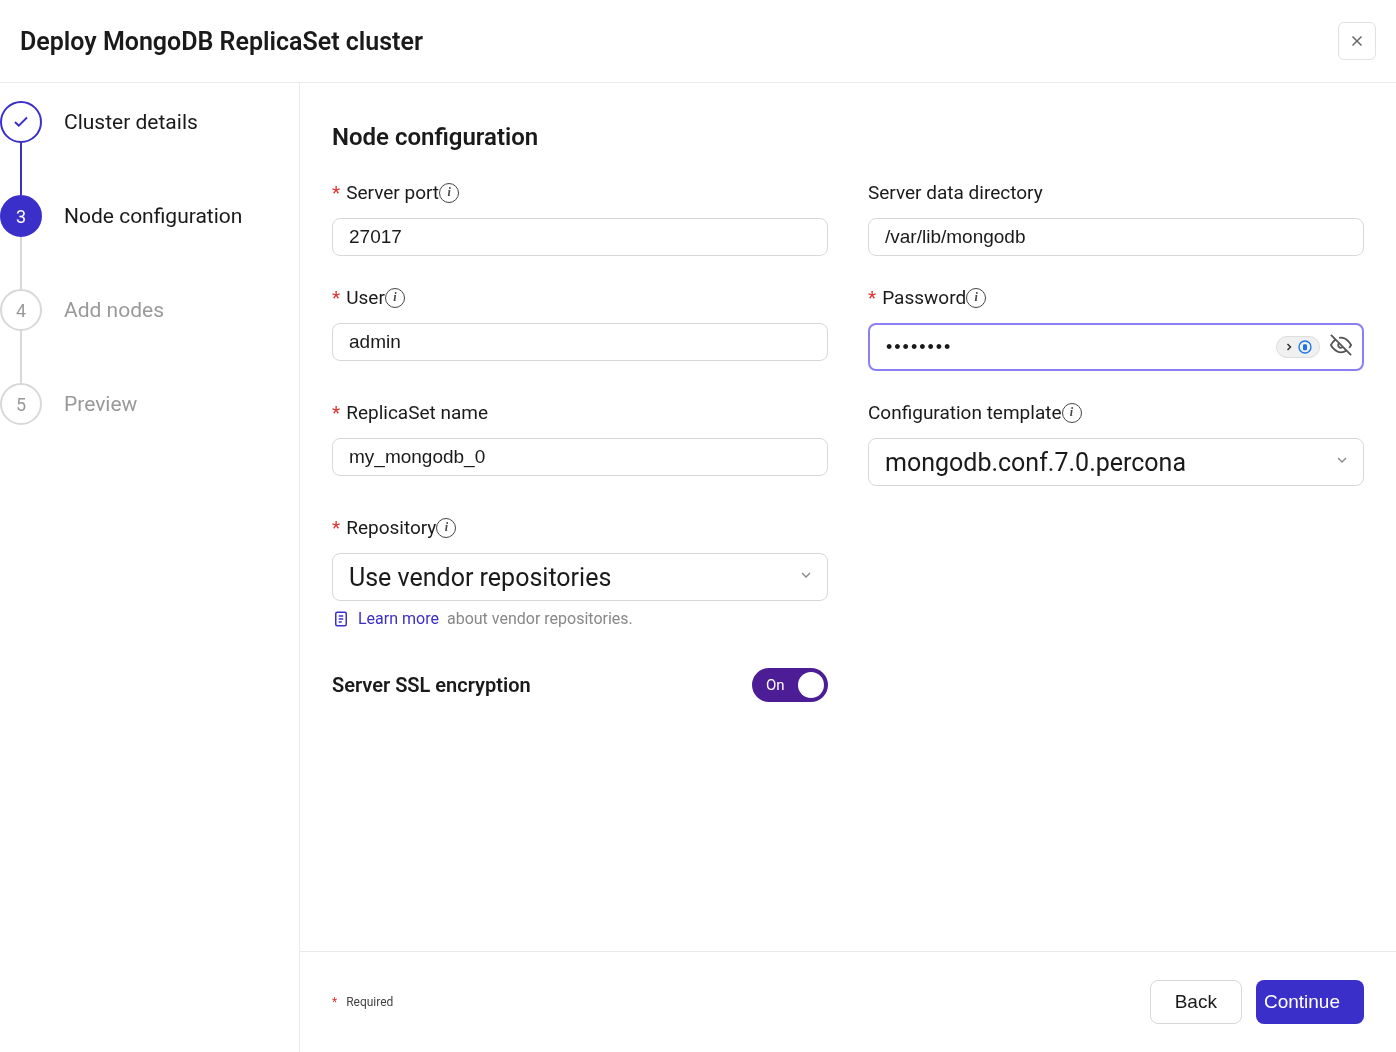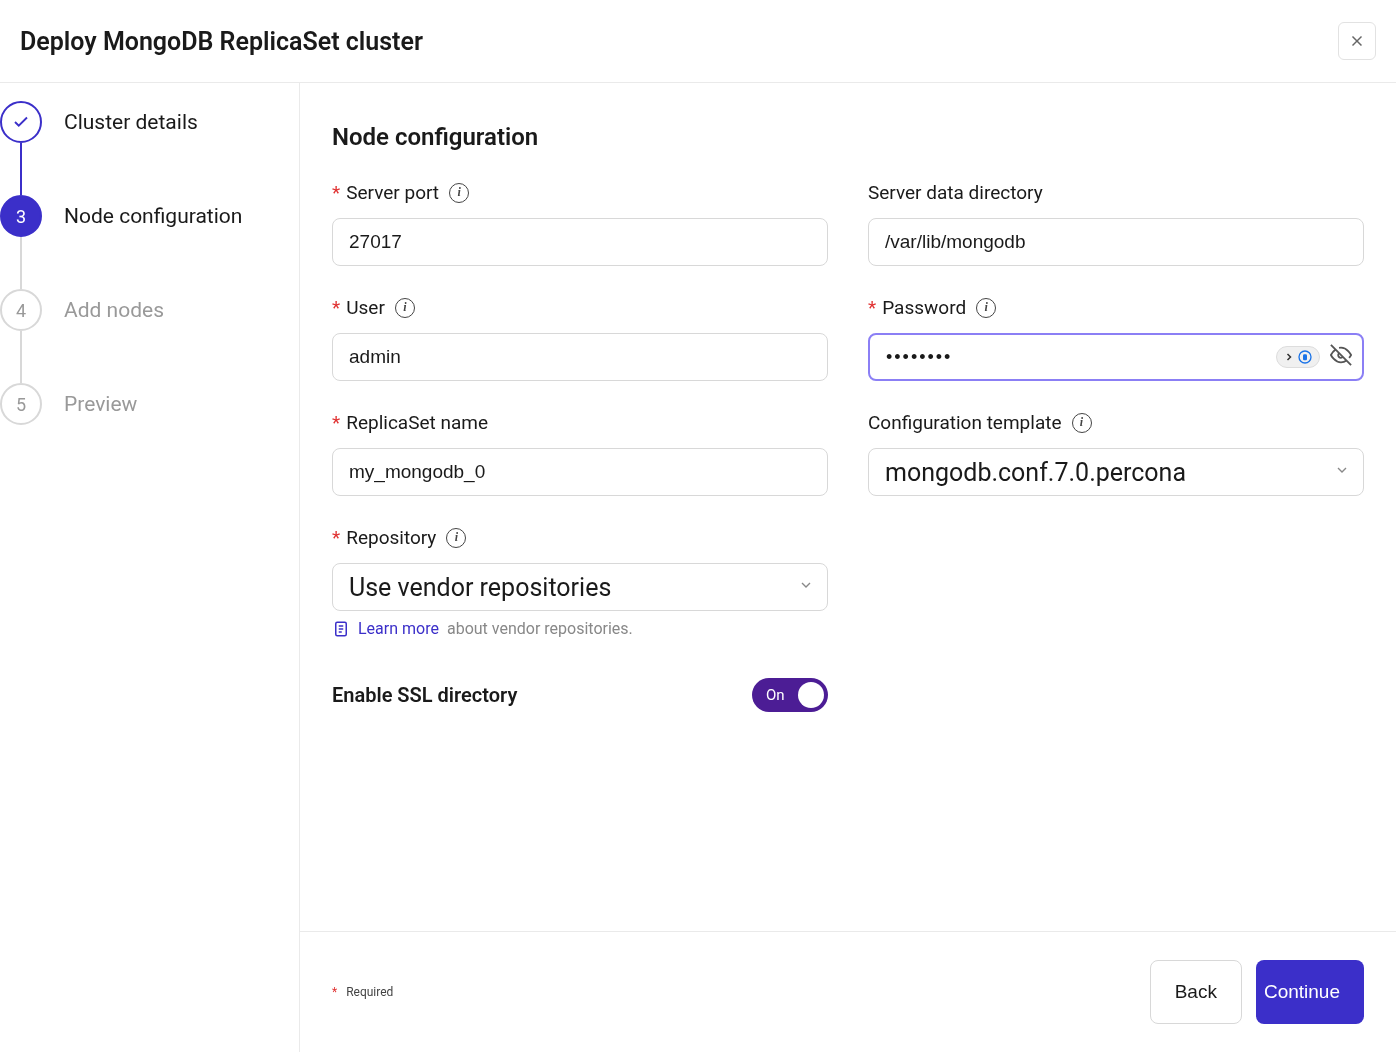--- a/index.html
+++ b/index.html
@@ -146,42 +146,41 @@
     }
     .form-field {
       display: flex;
       flex-direction: column;
     }
     .field-label {
       font-size: 19px;
       margin-bottom: 14px;
       display: flex;
       align-items: center;
-      gap: 10px;
     }
     .required-star {
       color: #e03131;
       margin-right: 6px;
     }
     .info-icon {
       width: 20px;
       height: 20px;
       border: 1.5px solid #444;
       border-radius: 50%;
       display: inline-flex;
       align-items: center;
       justify-content: center;
       font-size: 12px;
       font-weight: 600;
       font-style: italic;
       font-family: Georgia, serif;
       color: #444;
     }
     .text-input {
-      height: 48px;
+      height: 38px;
       border: 1px solid #d8d8d8;
       border-radius: 8px;
       padding: 16px 16px;
       font-size: 19px;
       color: #1a1a1a;
       background: #fff;
     }
     .select-wrap {
       position: relative;
     }
@@ -305,21 +304,21 @@
     }
     .required-note {
       font-size: 12px;
       color: #444;
     }
     .footer-buttons {
       display: flex;
       gap: 14px;
     }
     .btn {
-      height: 64px;
+      height: 44px;
       padding: 0 24px;
       border-radius: 8px;
       font-size: 19px;
       cursor: pointer;
       border: none;
     }
     .btn-secondary {
       background: #fff;
       border: 1px solid #d8d8d8;
       color: #1a1a1a;
@@ -488,21 +487,21 @@
                   <line x1="9" y1="16" x2="13" y2="16"></line>
                 </svg>
               <a href="#" class="learn-more-link">Learn more</a>
               <span class="learn-more-rest">about vendor repositories.</span>
             </div>
           </div>
           <div></div>
         </div>
 
         <div class="ssl-row">
-          <span class="ssl-label">Enable SSL directory</span>
+          <span class="ssl-label">Server SSL encryption</span>
           <div class="toggle">
             <span class="toggle-label">On</span>
             <span class="toggle-knob"></span>
           </div>
         </div>
       </div>
 
       <div class="footer">
         <div class="required-note">
           <span class="required-star">*</span>

